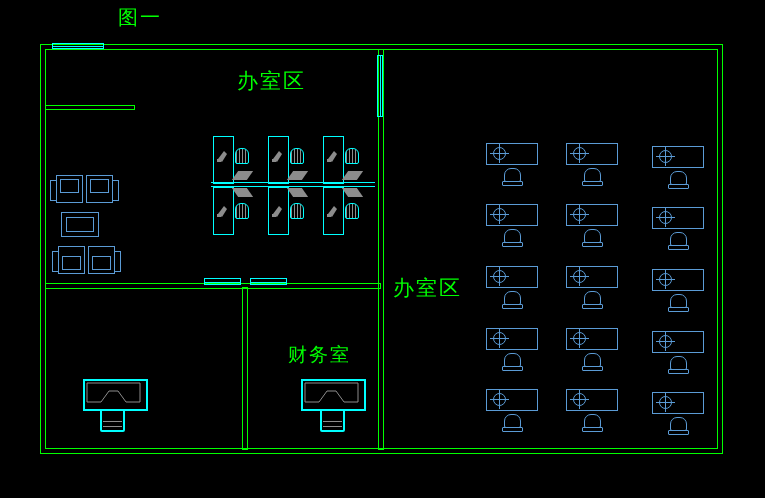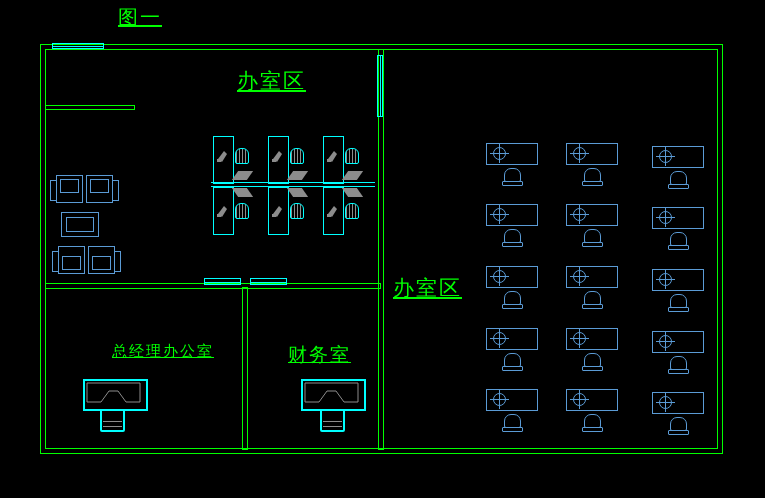--- a/index.html
+++ b/index.html
@@ -10,21 +10,21 @@
   html,body{margin:0;padding:0;}
   body{width:765px;height:498px;background:var(--c-background);overflow:hidden;
        font-family:"DejaVu Sans",sans-serif;}
   #plan{position:relative;width:765px;height:498px;background:var(--c-background);}
 
   .wall{position:absolute;border:1px solid var(--c-wall);}
   .win{position:absolute;border:1px solid var(--c-window);}
   .win-h::after{content:'';position:absolute;left:0;right:0;top:50%;height:0;border-top:1px solid var(--c-window);}
   .win-v::after{content:'';position:absolute;top:0;bottom:0;left:50%;width:0;border-left:1px solid var(--c-window);}
 
-  .lbl{position:absolute;color:var(--c-label);white-space:nowrap;line-height:1.1;letter-spacing:2px;text-decoration:underline;}
+  .lbl{position:absolute;color:var(--c-label);white-space:nowrap;line-height:1.1;letter-spacing:2px;}
 
   
   .r-desk{position:absolute;width:50px;height:20px;border:1px solid var(--c-furniture-blue);}
   .crosshair{position:absolute;left:6px;top:3px;width:11px;height:11px;
              border:1px solid var(--c-furniture-blue);border-radius:50%;}
   .crosshair::before{content:'';position:absolute;left:50%;top:-4px;bottom:-4px;width:1px;margin-left:-1px;background:var(--c-furniture-blue);}
   .crosshair::after{content:'';position:absolute;top:50%;left:-4px;right:-4px;height:1px;margin-top:-1px;background:var(--c-furniture-blue);}
   .chair-r{position:absolute;width:15px;height:12px;border:1px solid var(--c-furniture-blue);border-radius:7px 7px 2px 2px;}
   .chair-r::after{content:'';position:absolute;left:-3px;right:-3px;bottom:-5px;height:3px;border:1px solid var(--c-furniture-blue);border-radius:1px;}
   .r-desk .chair-r{left:17px;top:24px;}
@@ -70,21 +70,20 @@
   <div class="wall" style="left:45px;top:105px;width:88px;height:3px"></div>
 
   <div class="win win-h" style="left:52px;top:43px;width:50px;height:4px"></div>
   <div class="win win-v" style="left:377px;top:55px;width:4px;height:60px"></div>
   <div class="win win-h" style="left:204px;top:278px;width:35px;height:5px"></div>
   <div class="win win-h" style="left:250px;top:278px;width:35px;height:5px"></div>
 
   <div class="lbl" style="left:118px;top:6px;font-size:20px">图一</div>
   <div class="lbl" style="left:237px;top:70px;font-size:21px">办室区</div>
   <div class="lbl" style="left:393px;top:277px;font-size:21px">办室区</div>
-  <div class="lbl" style="left:112px;top:343px;font-size:15px">总经理办公室</div>
   <div class="lbl" style="left:288px;top:344px;font-size:19px">财务室</div>
 
   <div class="sofa" style="left:56px;top:175px">
     <div class="seat"></div>
     <div class="seat"></div>
   </div>
   <div class="ctable" style="left:61px;top:212px"></div>
   <div class="sofa flip" style="left:58px;top:246px">
     <div class="seat"></div>
     <div class="seat"></div>

